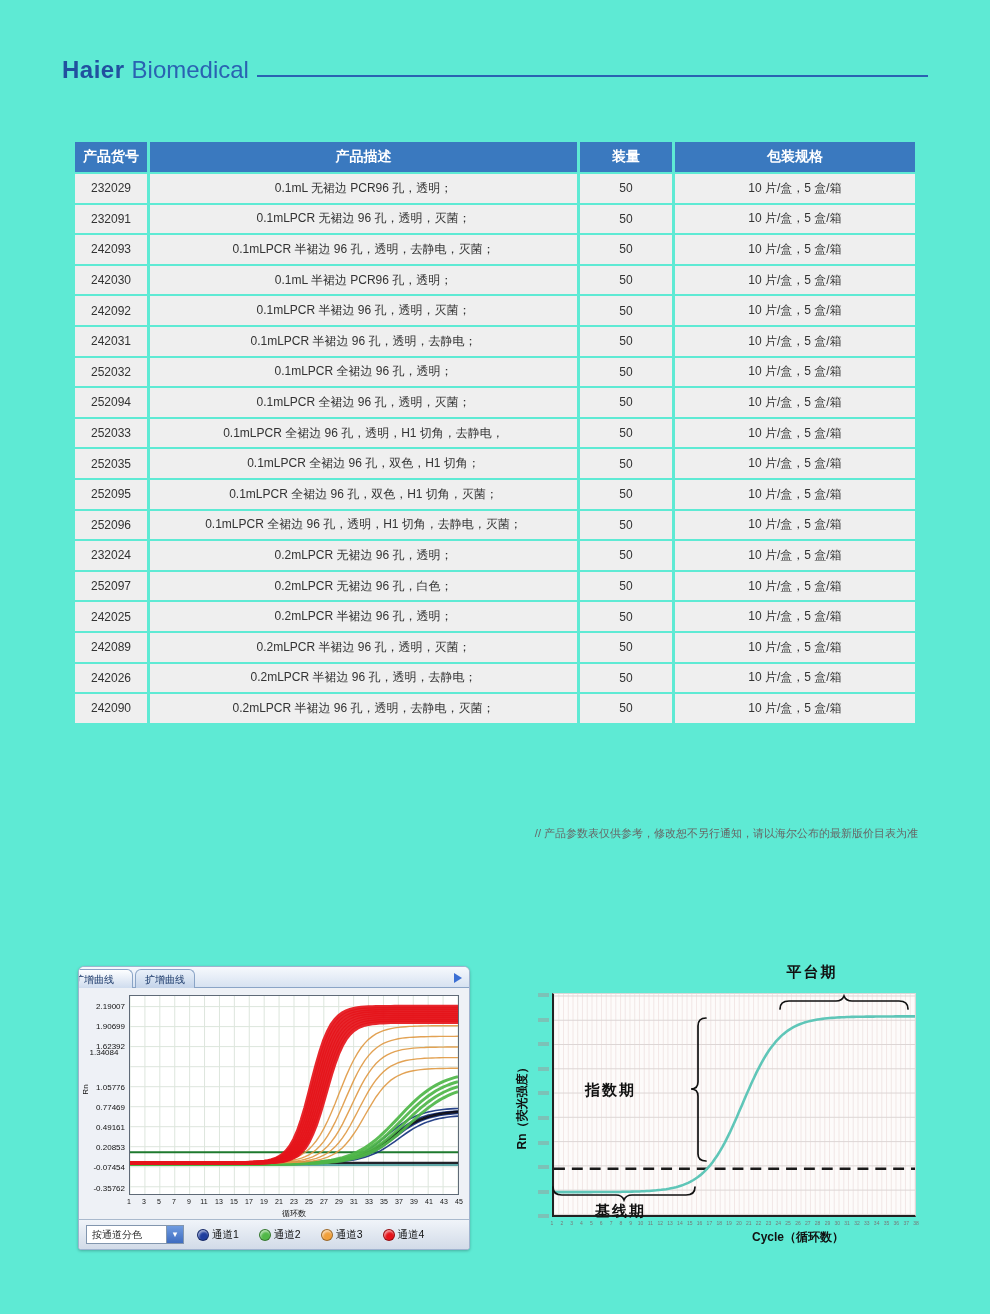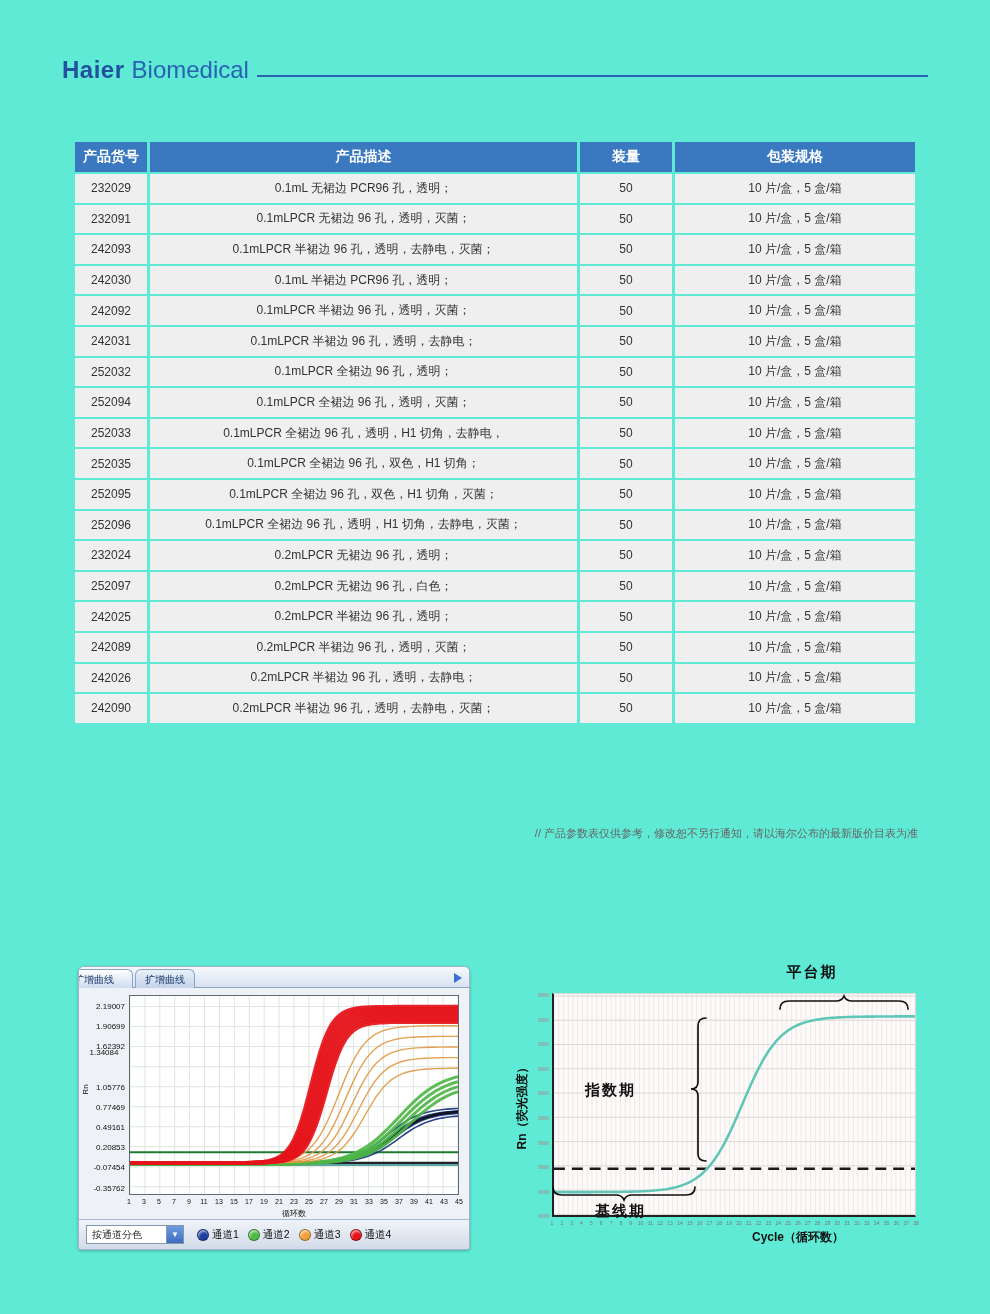--- a/index.html
+++ b/index.html
@@ -37,21 +37,21 @@
   .l-ylab { position:absolute; left:-5px; top:118px; width:22px; text-align:center; font-size:8px; color:#111;
     transform:rotate(-90deg); }
   .l-xtick { position:absolute; top:231px; width:16px; text-align:center; font-size:7px; color:#111; }
   .l-xlab { position:absolute; left:50px; top:241px; width:330px; text-align:center; font-size:8px; color:#111; }
   .controlbar { position:absolute; left:0; right:0; bottom:0; height:30px;
     background:linear-gradient(#f0f4f9,#d2dbe8); border-top:1px solid #a9b9cd; }
   .dropdown { position:absolute; left:7px; top:5px; width:98px; height:19px; background:#fff;
     border:1px solid #8296ae; font-size:10px; line-height:17px; padding-left:5px; color:#222; }
   .dd-btn { position:absolute; right:0; top:0; bottom:0; width:17px; text-align:center; line-height:17px;
     font-size:9px; color:#fff; background:linear-gradient(#6f9be0,#3e6cc0); border-left:1px solid #8296ae; }
-  .legend { position:absolute; left:118px; top:5px; height:20px; display:flex; gap:9px; align-items:center; }
+  .legend { position:absolute; left:118px; top:5px; height:20px; display:flex; gap:20px; align-items:center; }
   .legend-item { display:flex; align-items:center; gap:3px; font-size:10.5px; color:#111; white-space:nowrap; }
   .legend-dot { width:12px; height:12px; border-radius:50%; border:1px solid rgba(0,0,0,.35);
     box-shadow:inset 1px 2px 2px rgba(255,255,255,.55); }
 
   
   .phase-chart { position:absolute; left:505px; top:955px; width:432px; height:305px; }
   .r-plot { position:absolute; left:47px; top:38px; width:364px; height:224px; background:#fdfbfa;
     border:1px solid #d8d8d8; border-left:2px solid #222; border-bottom:2px solid #222; }
   .r-plot svg { display:block; width:100%; height:100%; }
   .r-ylab { position:absolute; left:-58px; top:142px; width:150px; text-align:center; font-size:12px;

